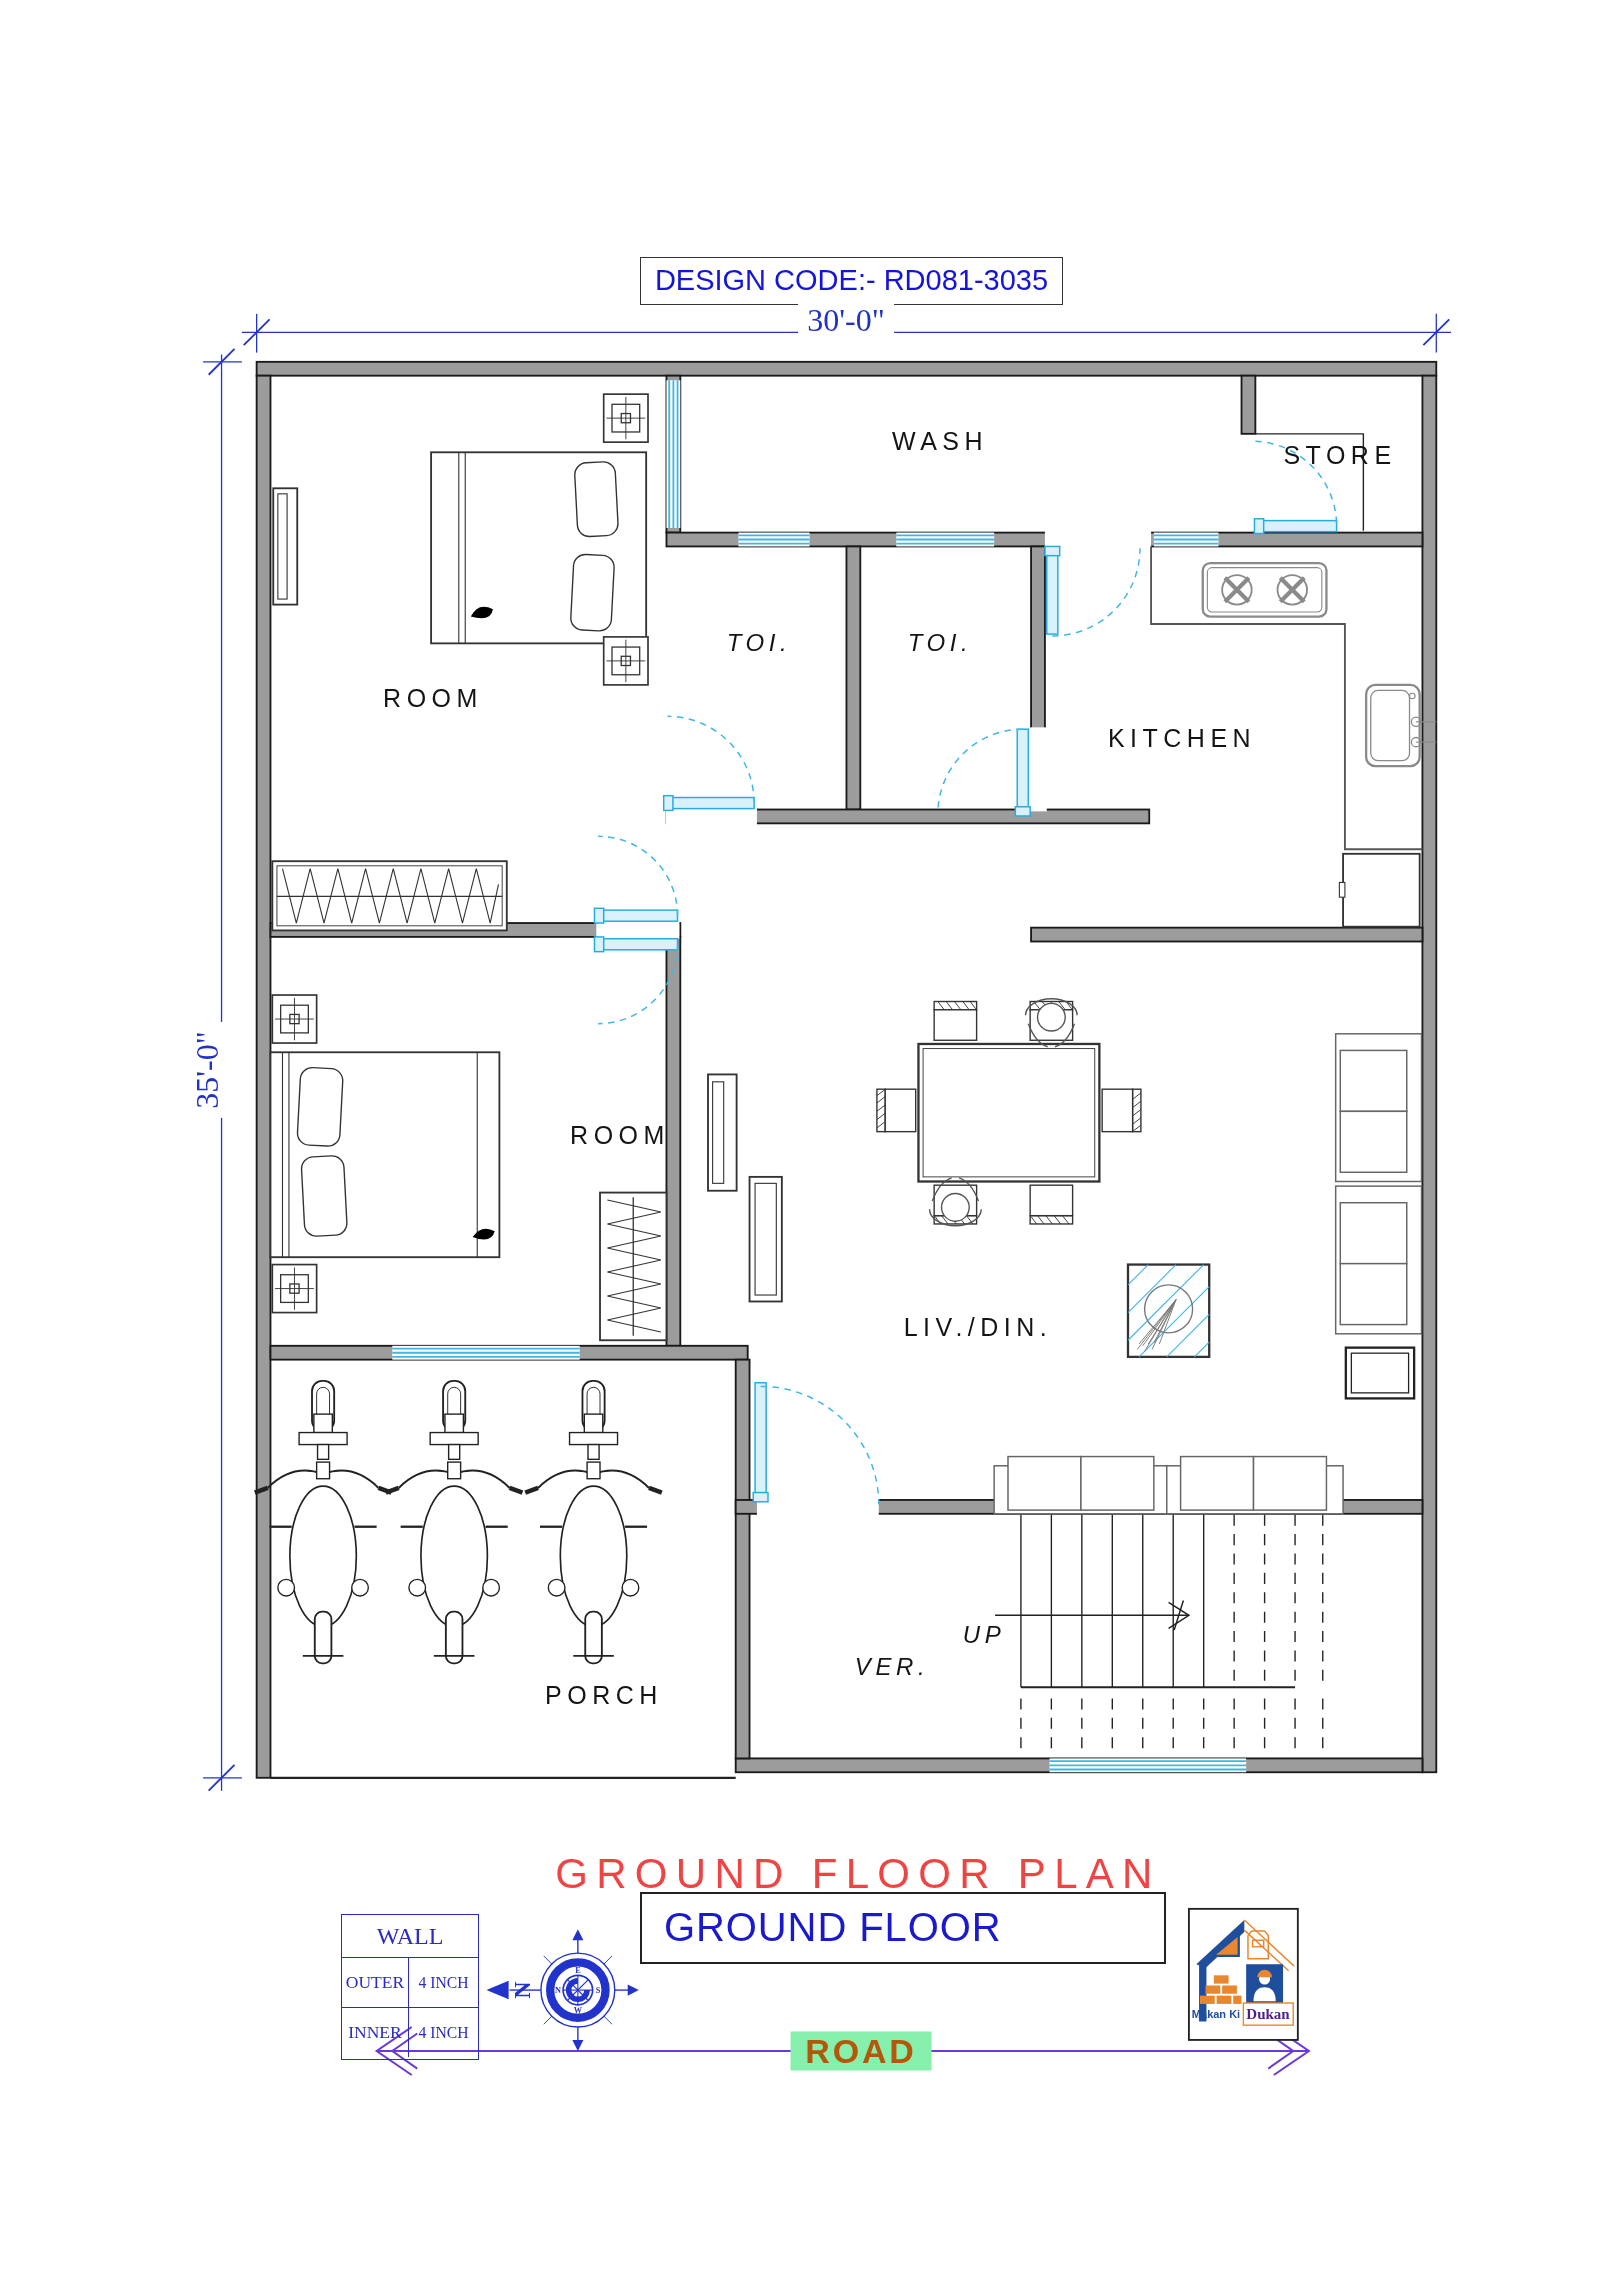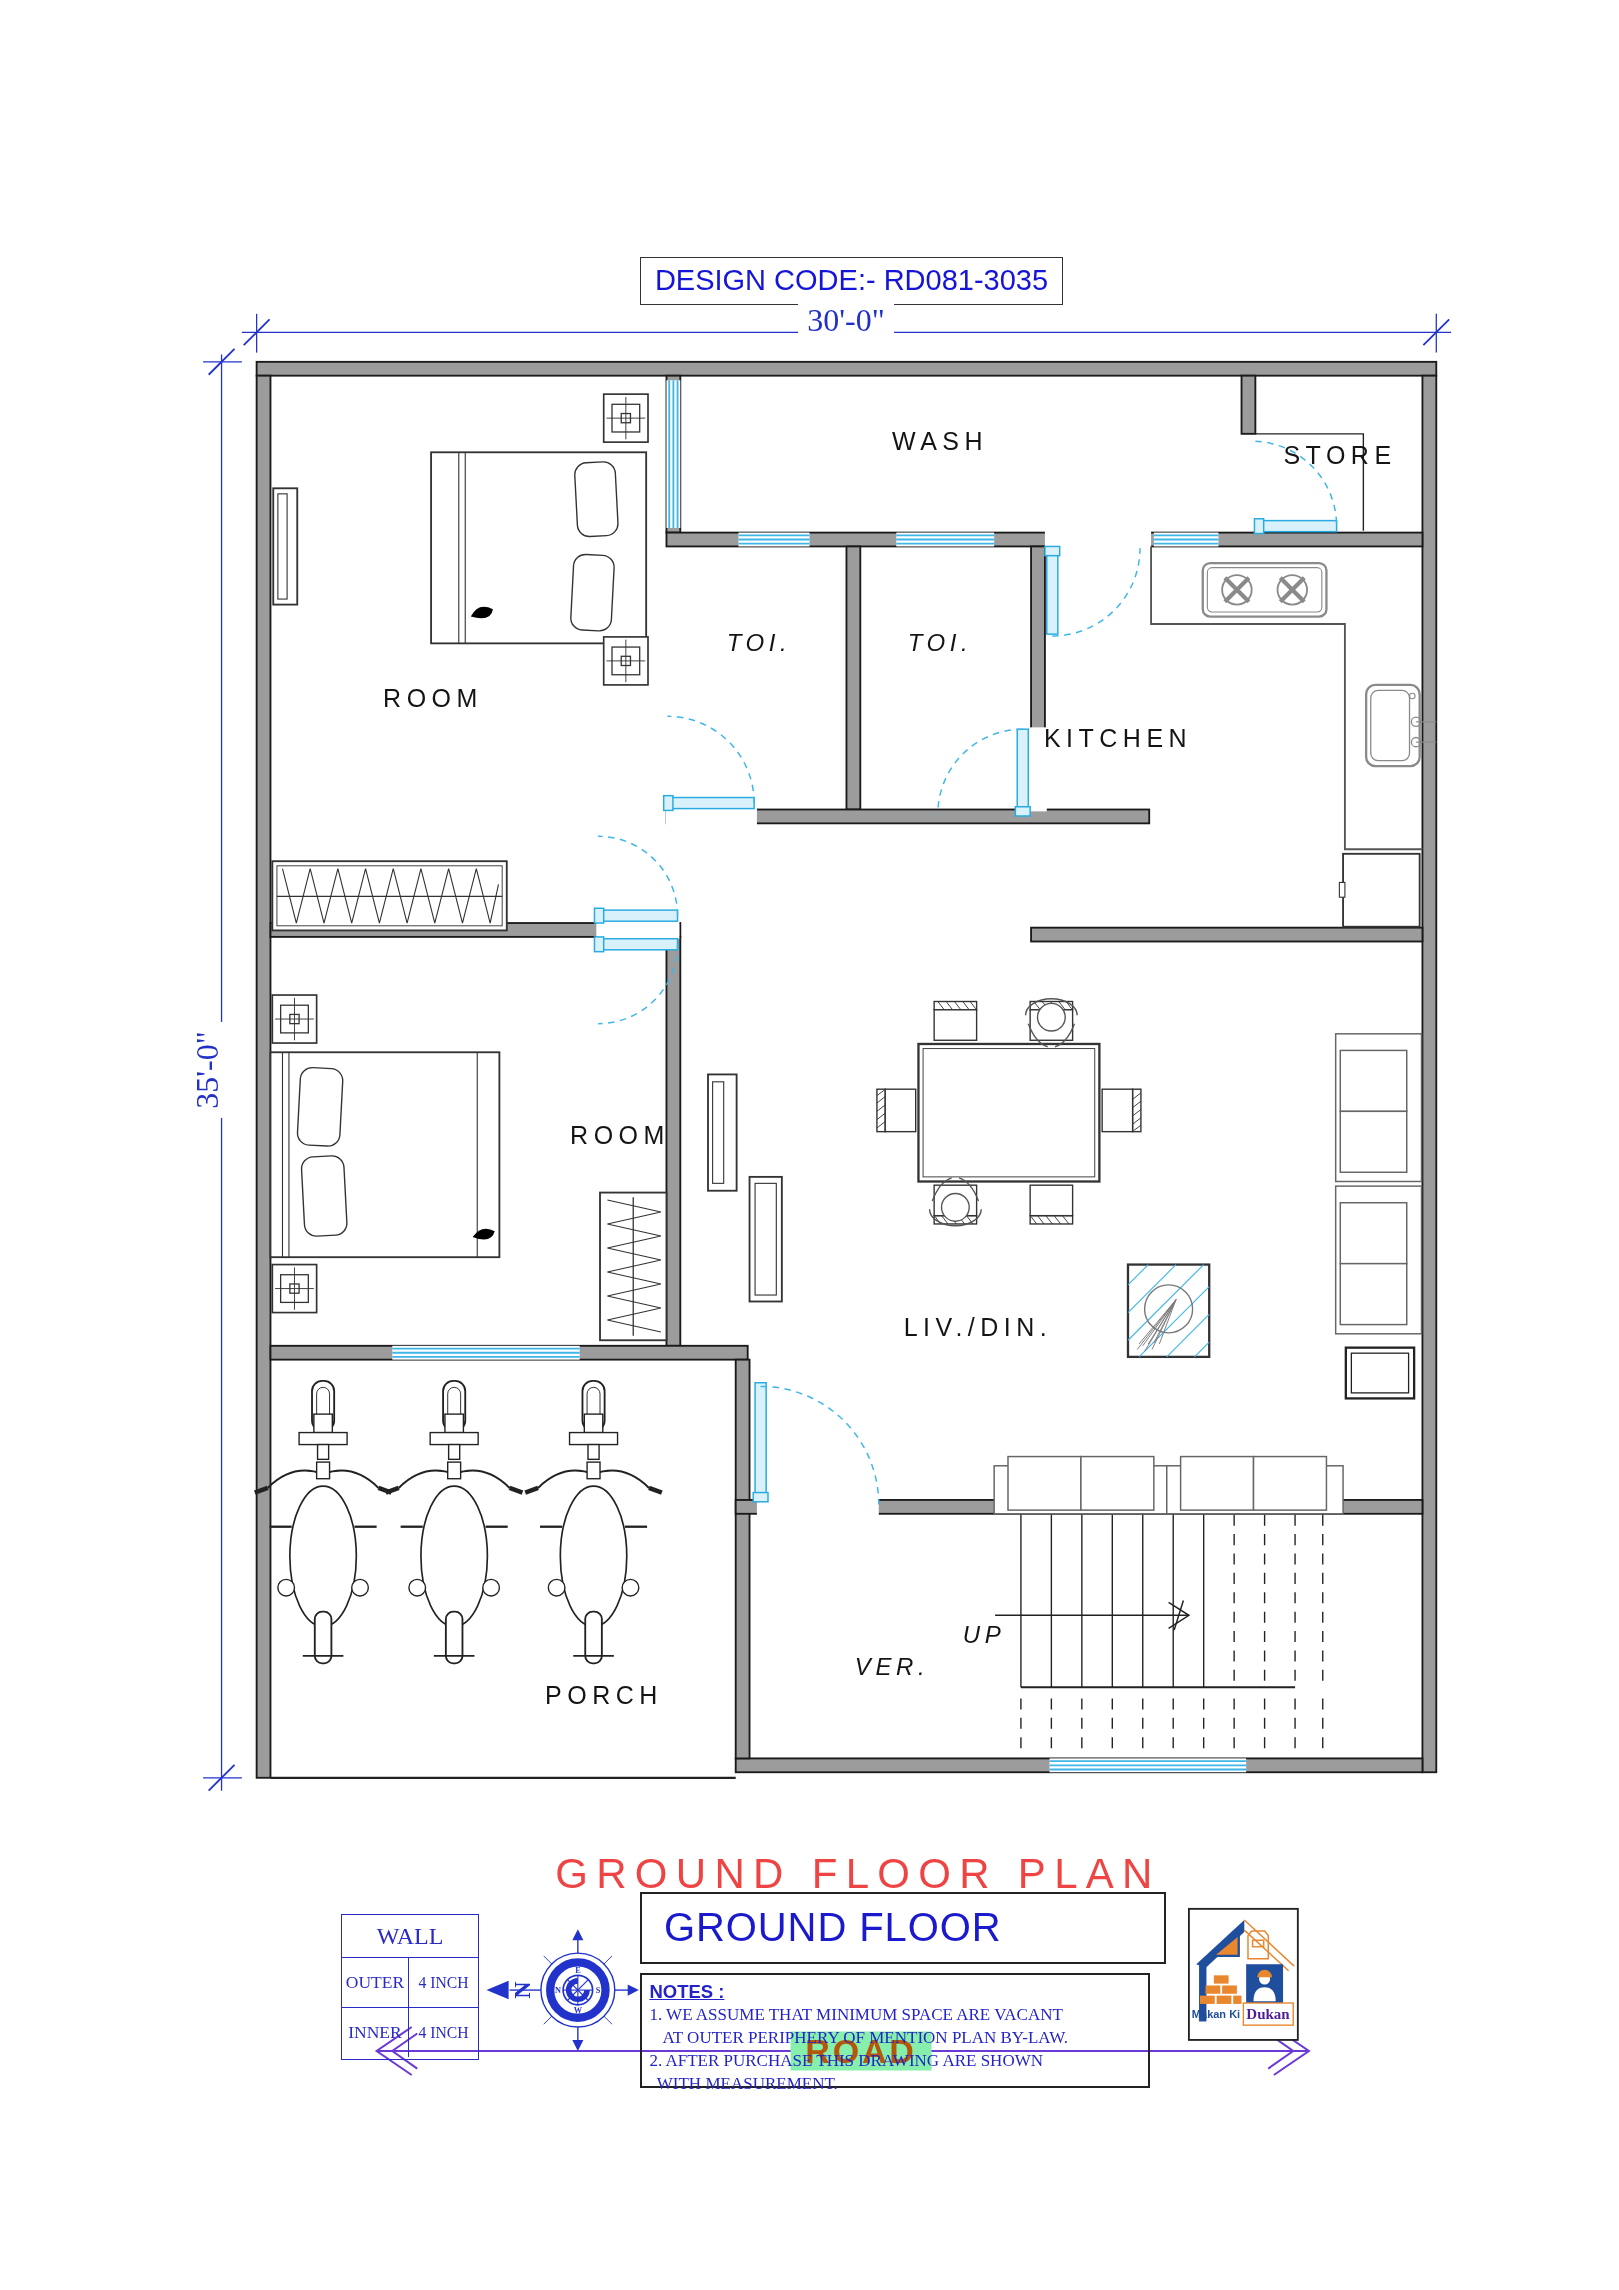--- a/index.html
+++ b/index.html
@@ -448,21 +448,21 @@
 
   <div class="codebox">DESIGN CODE:- RD081-3035</div>
 
   <div class="dim" style="left:846px;top:320px;">30'-0"</div>
   <div class="dim dim-v" style="left:207px;top:1070px;">35'-0"</div>
 
   <div class="lbl" style="left:940px;top:441px;">WASH</div>
   <div class="lbl" style="left:1340px;top:455px;">STORE</div>
   <div class="lbl lbl-small" style="left:759px;top:643px;">TOI.</div>
   <div class="lbl lbl-small" style="left:940px;top:643px;">TOI.</div>
-  <div class="lbl" style="left:1118px;top:738px;">KITCHEN</div>
+  <div class="lbl" style="left:1182px;top:738px;">KITCHEN</div>
   <div class="lbl" style="left:433px;top:698px;">ROOM</div>
   <div class="lbl" style="left:620px;top:1135px;">ROOM</div>
   <div class="lbl" style="left:978px;top:1327px;">LIV./DIN.</div>
   <div class="lbl lbl-small" style="left:984px;top:1635px;">UP</div>
   <div class="lbl lbl-small" style="left:892px;top:1667px;">VER.</div>
   <div class="lbl" style="left:604px;top:1695px;">PORCH</div>
 
   <div class="plan-title" style="left:858px;top:1874px;position:absolute;">GROUND FLOOR PLAN</div>
   <div class="road" style="left:861px;top:2051px;">ROAD</div>
 
@@ -479,24 +479,17 @@
   </div>
 
   <div class="north" style="left:522px;top:1990px;">N</div>
   <div class="cc" style="left:578px;top:1970px;">E</div>
   <div class="cc" style="left:558px;top:1990px;">N</div>
   <div class="cc" style="left:598px;top:1990px;">S</div>
   <div class="cc" style="left:578px;top:2010px;">W</div>
 
   <div class="floorbox">GROUND FLOOR</div>
 
-  <div class="notesbox">
-    <span class="nh">NOTES :</span>
-    <div class="nl">1. WE ASSUME THAT MINIMUM SPACE ARE VACANT</div>
-    <div class="nl ind1">AT OUTER PERIPHERY OF MENTION PLAN BY-LAW.</div>
-    <div class="nl">2. AFTER PURCHASE THIS DRAWING ARE SHOWN</div>
-    <div class="nl ind2">WITH  MEASUREMENT.</div>
-  </div>
 
   <div class="logo1" style="left:1216px;top:2014px;">Makan Ki</div>
   <div class="logo2" style="left:1268px;top:2014px;">Dukan</div>
 </div>
 
 
 </body></html>

